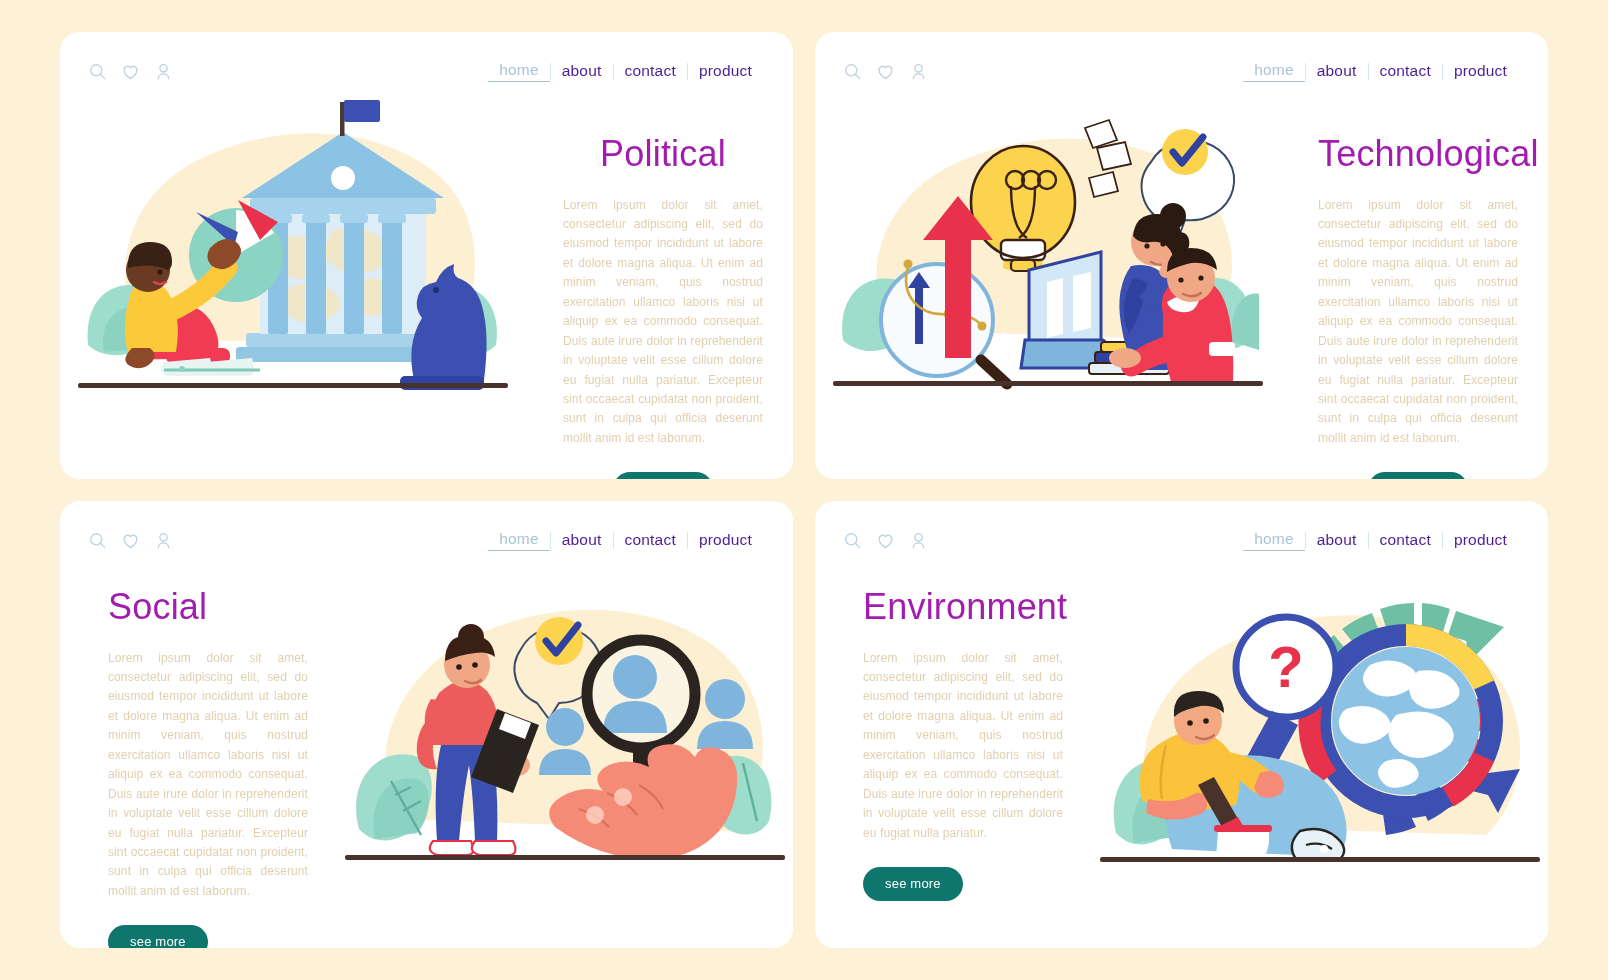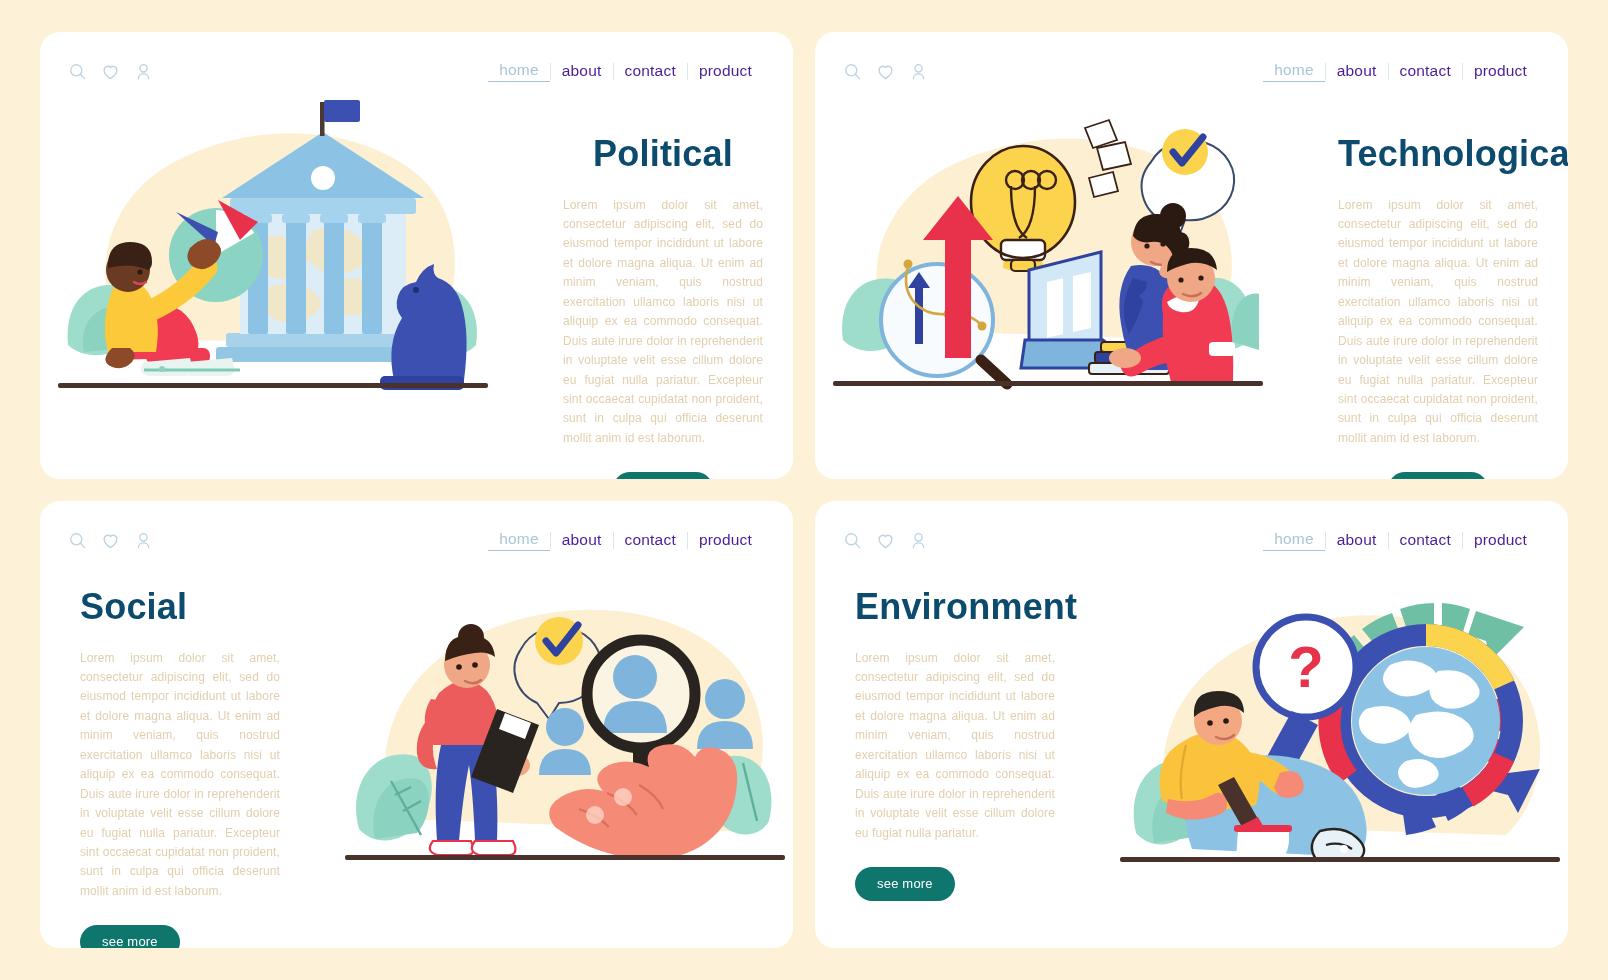--- a/index.html
+++ b/index.html
@@ -13,21 +13,21 @@
   }
 
   .page {
     width: 1608px;
     height: 980px;
     display: grid;
     grid-template-columns: 1fr 1fr;
     grid-template-rows: 1fr 1fr;
     column-gap: 22px;
     row-gap: 22px;
-    padding: 32px 40px;
+    padding: 32px 60px;
   }
 
   .panel {
     background: #FFFFFF;
     border-radius: 20px;
     position: relative;
     overflow: hidden;
   }
 
   
@@ -62,26 +62,26 @@
     background: #D8E6EF;
   }
 
   
   .content {
     position: absolute;
     z-index: 30;
     width: 200px;
   }
   .panel.right-text .content { right: 30px; top: 102px; text-align: left; }
-  .panel.left-text  .content { left: 40px;  top: 86px;  text-align: left; }
+  .panel.left-text  .content { left: 48px;  top: 86px;  text-align: left; }
 
   .panel-title {
     font-size: 36px;
-    font-weight: 700;
-    color: #0c4a6e;
+    font-weight: 400;
+    color: #a21caf;
     letter-spacing: .2px;
     line-height: 1.1;
     white-space: nowrap;
     margin-bottom: 22px;
   }
   .panel.right-text .panel-title { text-align: center; }
 
   .panel-body {
     font-size: 12px;
     line-height: 1.62;

